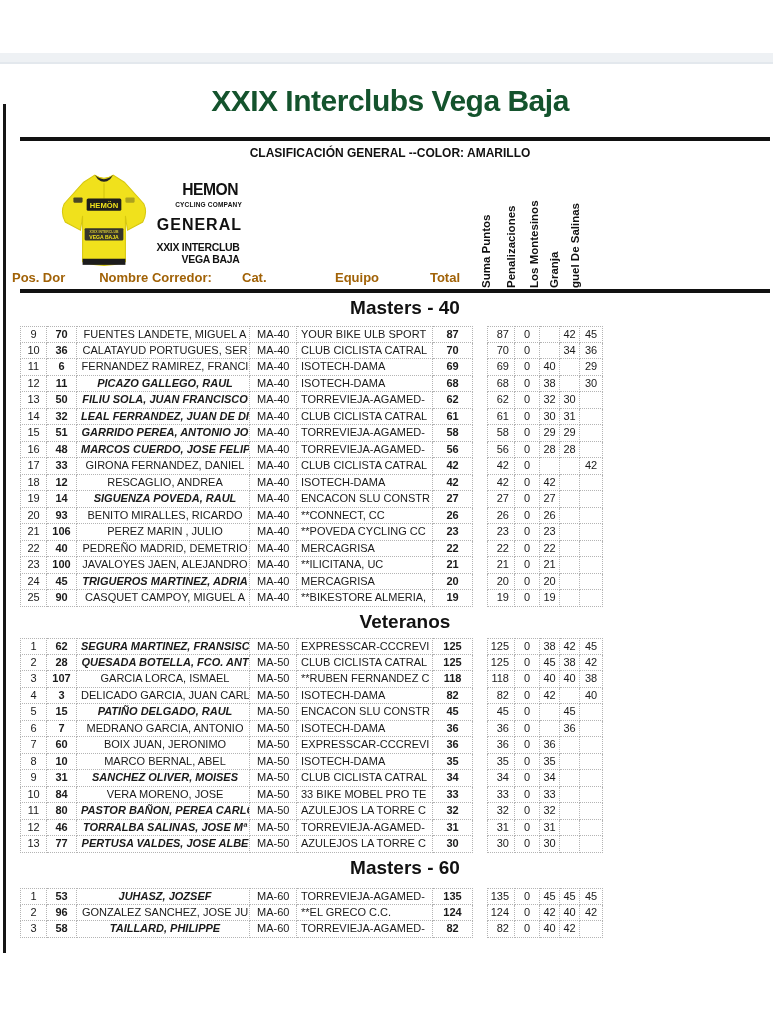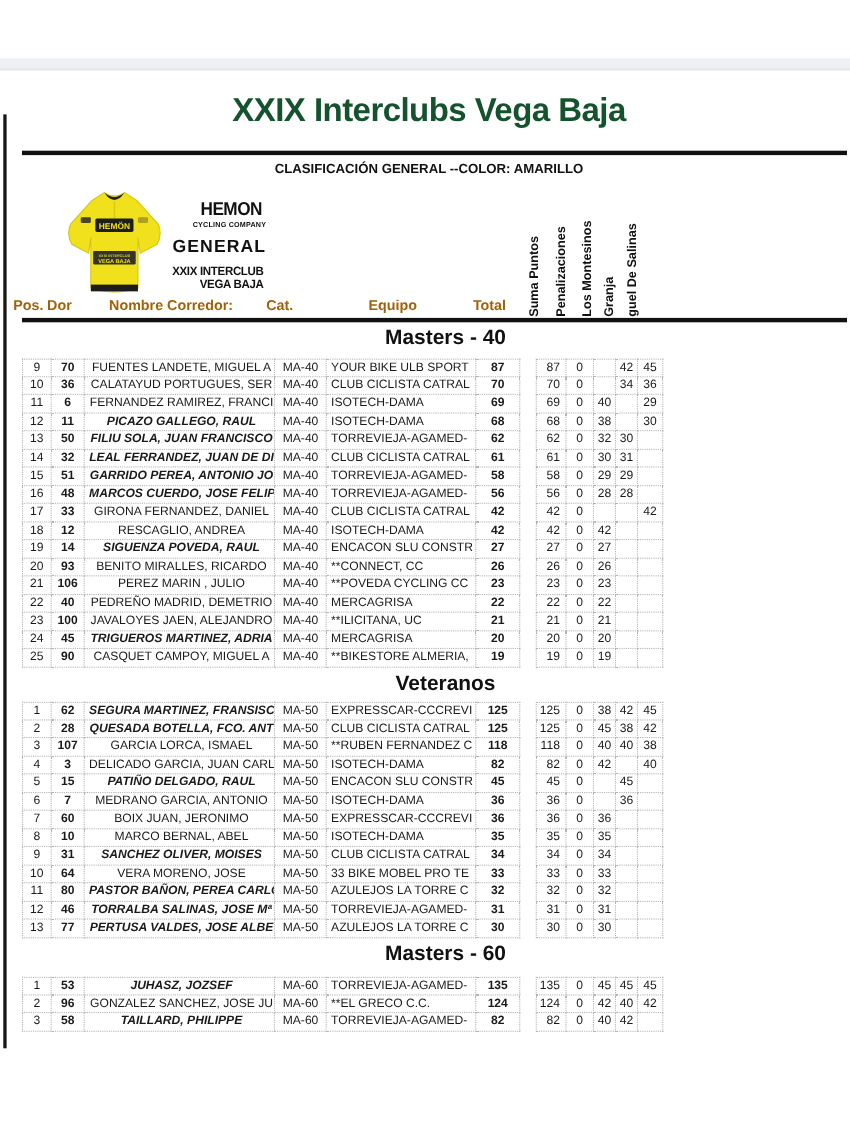--- a/index.html
+++ b/index.html
@@ -477,21 +477,21 @@
       <div class="cell c-total">34</div>
       <div class="gap"></div>
       <div class="cell c-pt c-suma">34</div>
       <div class="cell c-pt c-pen">0</div>
       <div class="cell c-pt c-mont">34</div>
       <div class="cell c-pt c-granja"></div>
       <div class="cell c-pt c-salinas"></div>
     </div>
       <div class="row">
       <div class="cell c-pos">10</div>
-      <div class="cell c-dor">64</div>
+      <div class="cell c-dor">84</div>
       <div class="cell c-name">VERA MORENO, JOSE</div>
       <div class="cell c-cat">MA-50</div>
       <div class="cell c-team">33 BIKE MOBEL PRO TE</div>
       <div class="cell c-total">33</div>
       <div class="gap"></div>
       <div class="cell c-pt c-suma">33</div>
       <div class="cell c-pt c-pen">0</div>
       <div class="cell c-pt c-mont">33</div>
       <div class="cell c-pt c-granja"></div>
       <div class="cell c-pt c-salinas"></div>

